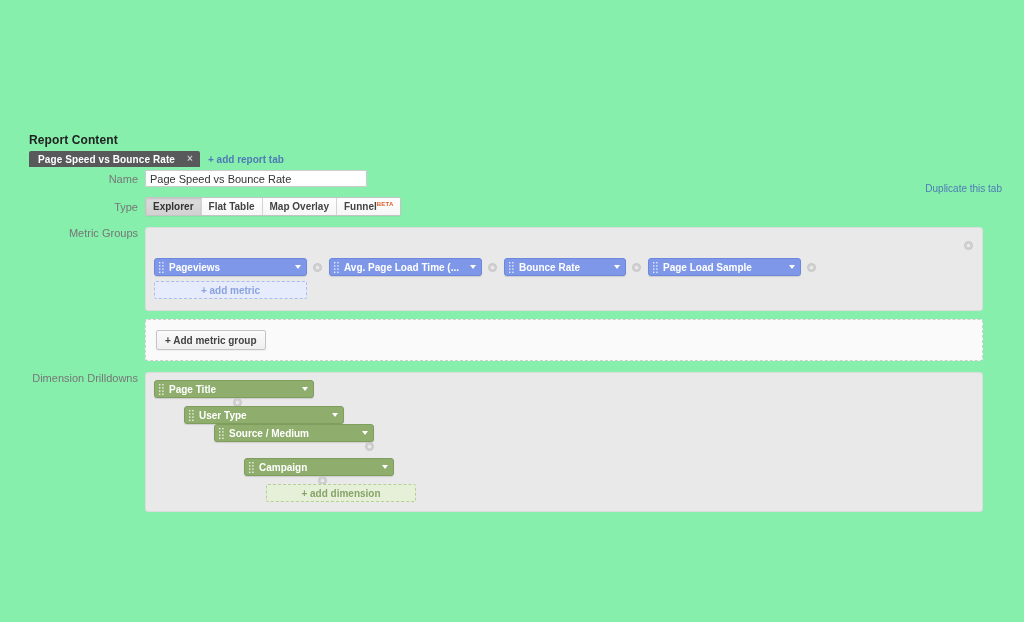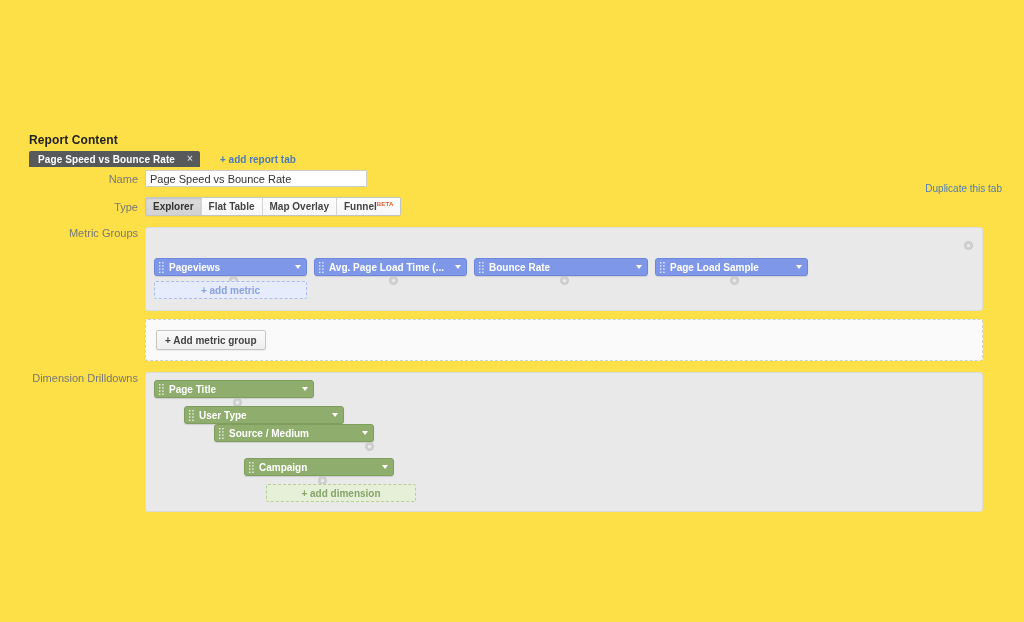--- a/index.html
+++ b/index.html
@@ -8,21 +8,21 @@
     margin: 0; padding: 0;
     width: 1024px; height: 622px;
     background: #f5f5f5;
     font-family: "Liberation Sans", sans-serif;
     -webkit-font-smoothing: antialiased;
   }
   .page {
     position: relative;
     width: 1024px;
     height: 622px;
-    background: #fde047;
+    background: #86efac;
     overflow: hidden;
   }
 
   
   .section-title {
     position: absolute;
     left: 29px; top: 133px;
     font-size: 12px;
     font-weight: bold;
     color: #222;
@@ -52,21 +52,21 @@
   }
   .report-tab .tab-label { white-space: nowrap; }
   .tab-close {
     margin-left: 12px;
     font-size: 10px;
     color: #c9cacb;
     line-height: 1;
     cursor: pointer;
   }
   .add-report-tab {
-    margin-left: 20px;
+    margin-left: 8px;
     font-size: 10px;
     font-weight: bold;
     color: #4e7bb5;
     cursor: pointer;
     white-space: nowrap;
   }
 
   
   .field-label {
     position: absolute;
@@ -207,21 +207,20 @@
   .pill-row {
     position: absolute;
     left: 8px; top: 30px;
     display: flex;
     align-items: center;
   }
   .pill-wrap {
     display: flex;
     align-items: center;
     margin-right: 7px;
-    flex-direction: column;
   }
   .pill {
     display: flex;
     align-items: center;
     height: 18px;
     border-radius: 3px;
     padding: 0 5px 0 4px;
     font-size: 10px;
     font-weight: bold;
     color: #ffffff;
@@ -388,21 +387,21 @@
                 <rect x="3.2" y="9.6" width="1.4" height="1.4"></rect>
             </g>
           </svg>
           <span class="pill-label">Avg. Page Load Time (...</span>
           <span class="caret"></span>
         </div>
         <span class="remove-dot pill-remove"></span>
       </div>
 
       <div class="pill-wrap">
-        <div class="pill metric" style="width:174px">
+        <div class="pill metric" style="width:122px">
           <svg class="grip" viewBox="0 0 5 11">
             <g fill="#ffffff">
               <rect x="0" y="0" width="1.4" height="1.4"></rect>
                 <rect x="3.2" y="0" width="1.4" height="1.4"></rect>
               <rect x="0" y="3.2" width="1.4" height="1.4"></rect>
                 <rect x="3.2" y="3.2" width="1.4" height="1.4"></rect>
               <rect x="0" y="6.4" width="1.4" height="1.4"></rect>
                 <rect x="3.2" y="6.4" width="1.4" height="1.4"></rect>
               <rect x="0" y="9.6" width="1.4" height="1.4"></rect>
                 <rect x="3.2" y="9.6" width="1.4" height="1.4"></rect>

